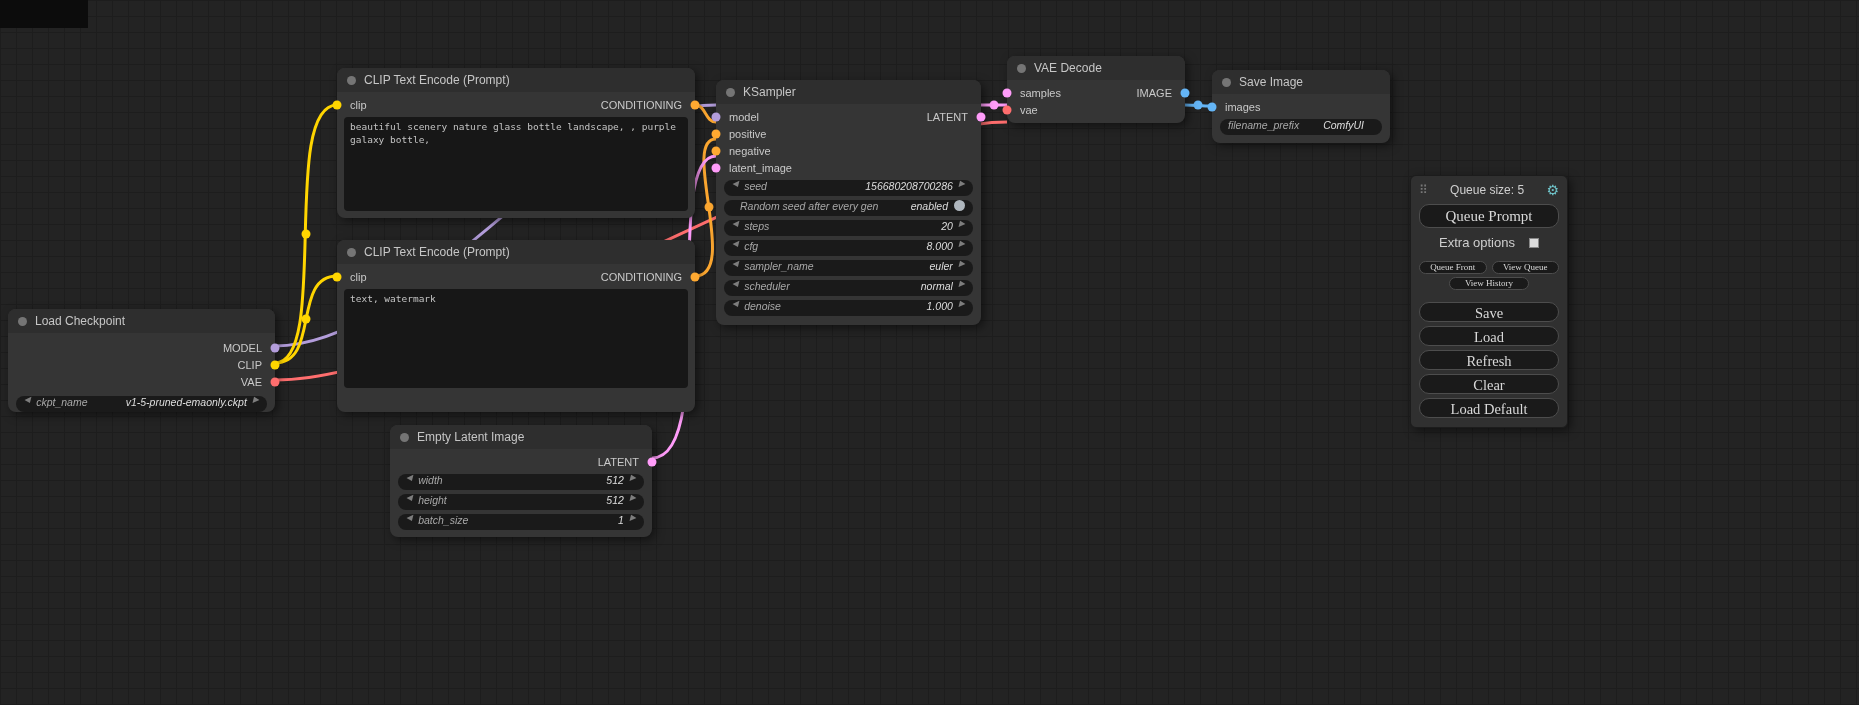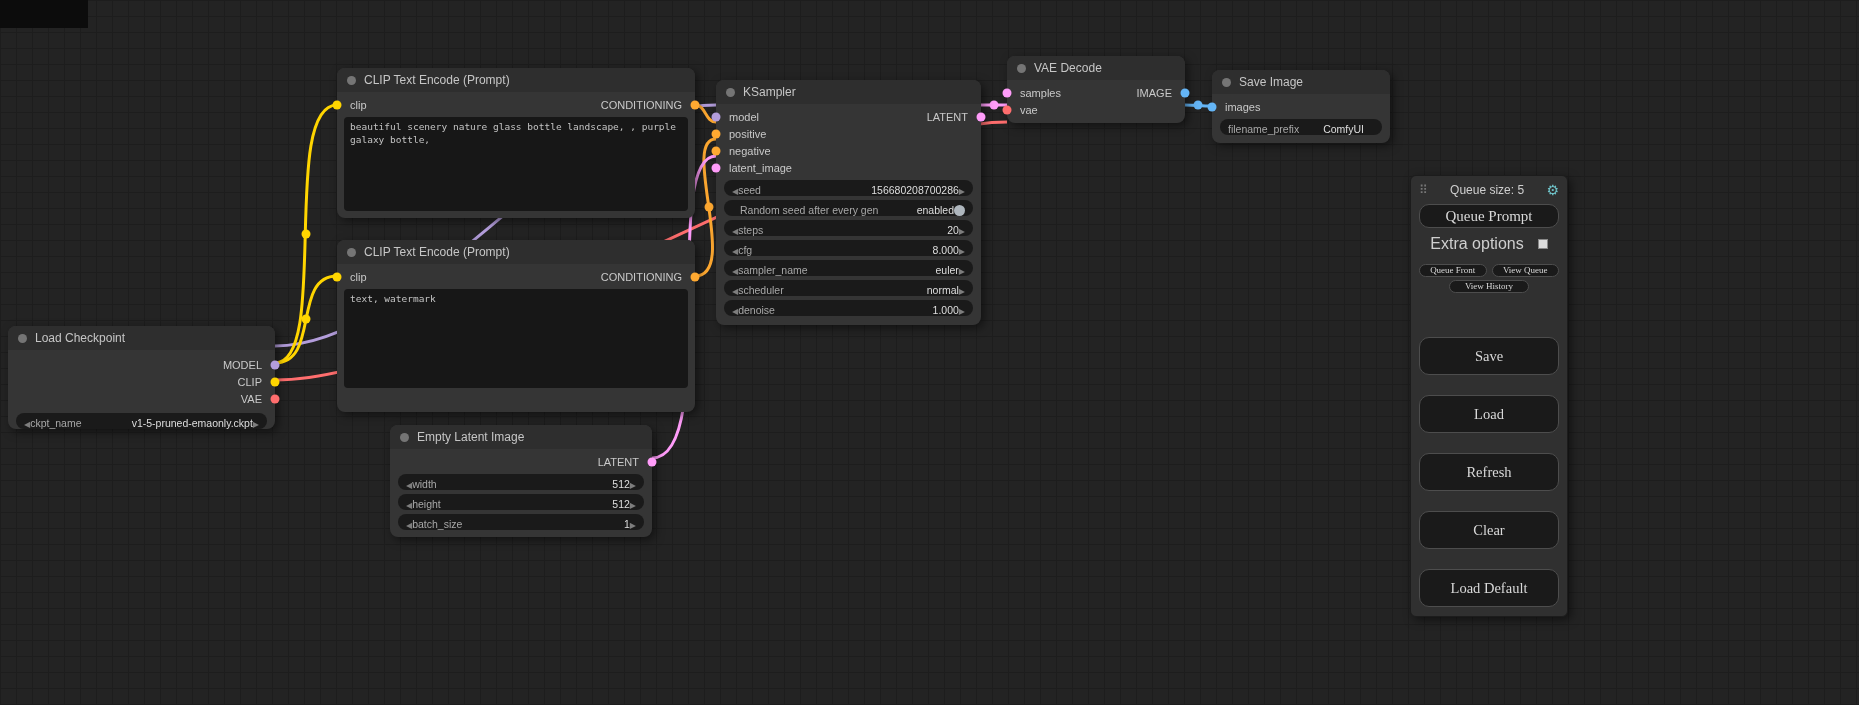--- a/index.html
+++ b/index.html
@@ -47,40 +47,40 @@
     position:absolute; width:9px; height:9px; border-radius:50%;
     top:50%; transform:translate(-50%,-50%);
   }
   .slot-dot.in  { left:0; }
   .slot-dot.out { left:100%; }
   .c-model{background:#B39DDB} .c-clip{background:#FFD500} .c-vae{background:#FF6E6E}
   .c-cond{background:#FFA931} .c-latent{background:#FF9CF9} .c-image{background:#64B5F6}
 
   .widget {
     height:16px; background:#1a1a1a; border-radius:8px;
-    display:flex; align-items:flex-end; gap:0;
+    display:flex; align-items:flex-start; gap:6px;
     margin:4px 8px 0 8px; padding:0 8px;
-    font-size:10.5px; color:#a8a8a8; white-space:nowrap;
+    font-size:10.5px; color:#a8a8a8; white-space:nowrap;font-style:italic;
   }
   .widget .wval { margin-left:auto; color:#dedede; }
   .arr { color:#7d7d7d; font-size:8px; line-height:1; }
   .arr-l::before { content:"◀"; }
   .arr-r::before { content:"▶"; }
   .toggle-dot { width:11px; height:11px; border-radius:50%; background:#aeb6bd; flex:0 0 auto; }
 
   .textbox {
     background:#171717; border-radius:4px; margin:4px 7px 0 7px; padding:4px 6px;
     font-family:"DejaVu Sans Mono", monospace; font-size:9.5px; line-height:1.35;
     color:#c4c4c4; white-space:pre-wrap; overflow:hidden;
   }
   #node-clip-pos .textbox { height:94px; }
   #node-clip-neg .textbox { height:99px; }
 
   
-  #node-load-checkpoint { left:8px;    top:326px; width:267px; height:103px; }
+  #node-load-checkpoint { left:8px;    top:309px; width:267px; height:103px; }
   #node-clip-pos        { left:337px;  top:68px;  width:358px; height:150px; }
   #node-clip-neg        { left:337px;  top:240px; width:358px; height:172px; }
   #node-empty-latent    { left:390px;  top:425px; width:262px; height:112px; }
   #node-ksampler        { left:716px;  top:68px;  width:265px; height:245px;margin-top:12px; }
   #node-vae-decode      { left:1007px; top:56px;  width:178px; height:67px;  }
   #node-save-image      { left:1212px; top:70px;  width:178px; height:73px;  }
 
   
   #queue-panel {
     position:absolute; left:1410px; top:175px; width:158px;
@@ -91,28 +91,28 @@
   .qp-header { display:flex; align-items:center; height:18px; }
   .drag-handle { color:#777; font-size:12px; cursor:grab; }
   .queue-size { flex:1; text-align:center; font-size:12px; color:#cfcfcf; }
   .gear { color:#6fc3c9; font-size:14px; line-height:1; cursor:pointer; }
   .btn {
     display:block; width:100%; background:#1a1a1a; color:#d9d9d9;
     border:1px solid #4d4d4d; border-radius:10px; text-align:center;
     cursor:pointer; font-family:Liberation Serif, serif;
   }
   .btn.big   { height:24px; font-size:15px; line-height:22px; margin-top:5px; }
-  .btn.list  { height:38px; font-size:14.5px; line-height:20px; margin-top:20px; }
+  .btn.list  { height:20px; font-size:14.5px; line-height:20px; margin-top:4px; }
   .extra-row { display:flex; align-items:center; justify-content:center; gap:14px;
-               margin-top:7px; font-size:16px; color:#cfcfcf; }
+               margin-top:7px; font-size:13px; color:#cfcfcf; }
   .checkbox { width:10px; height:10px; background:#dcdcdc; border:1px solid #888; display:inline-block; }
   .pill-row { display:flex; gap:5px; margin-top:11px; }
   .btn.pill { height:13px; font-size:9px; line-height:11px; border-radius:7px; }
   .pill-row .btn.pill { flex:1; margin:0; }
-  .btn.pill.center { width:80px; margin:3px auto 16px auto; }
+  .btn.pill.center { width:80px; margin:3px auto 0 auto; }
   .btn-gap { height:8px; }
 </style>
 </head>
 <body>
 
 <div id="graph-canvas"></div>
 <div id="corner-patch"></div>
 
 <svg id="wires" width="1859" height="705">
   <g fill="none" stroke-width="3">

